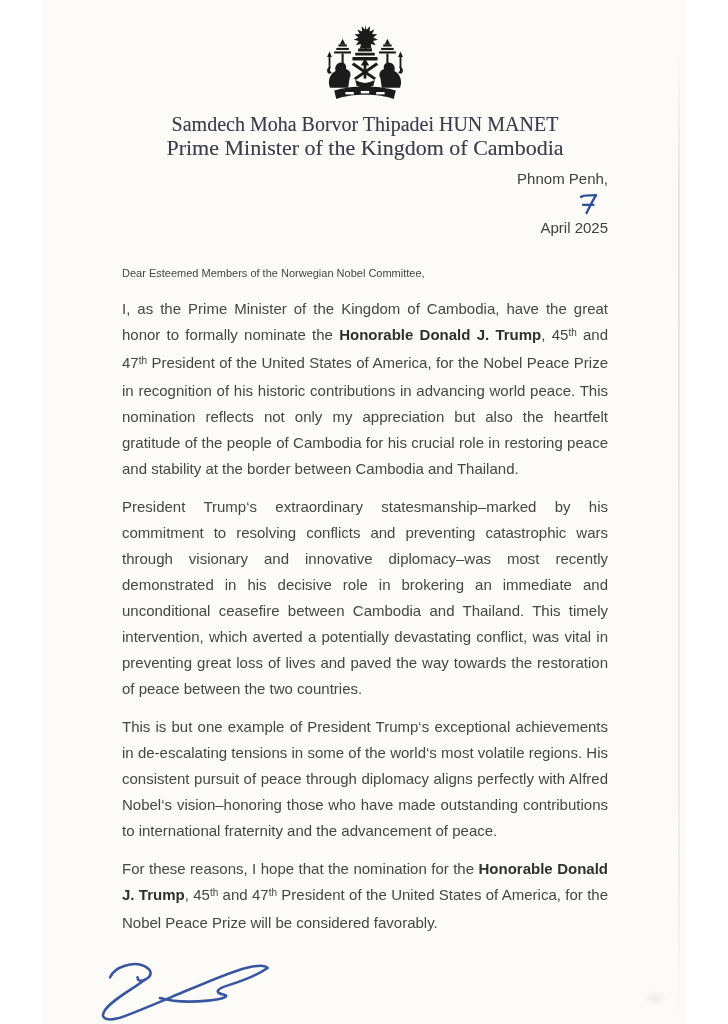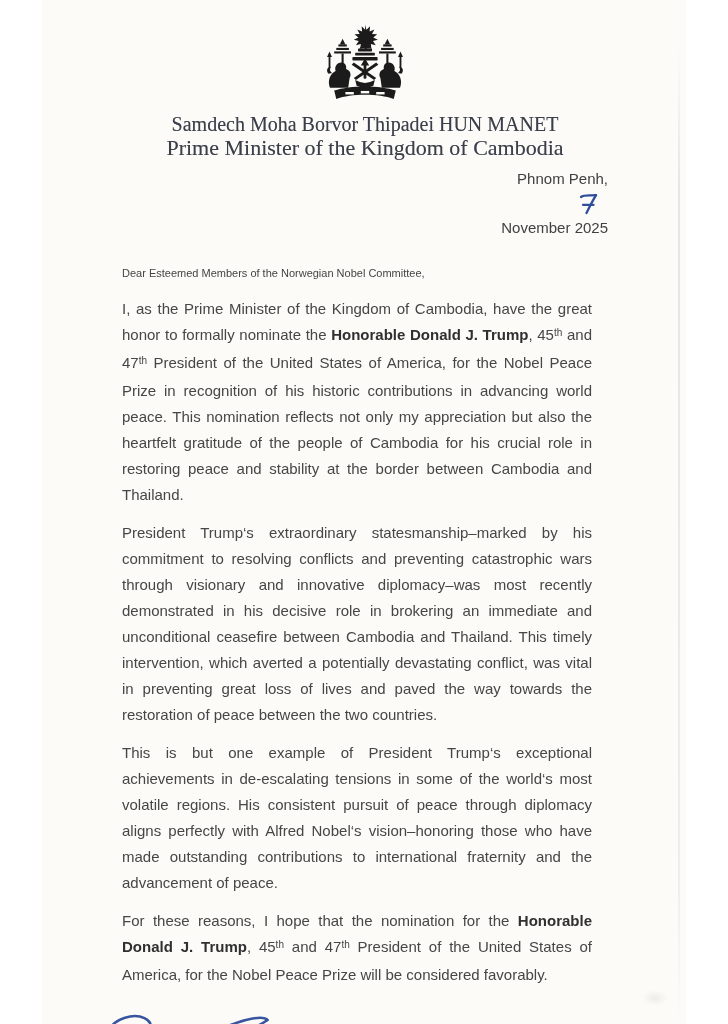--- a/index.html
+++ b/index.html
@@ -37,21 +37,21 @@
   }
   .dateline{
     margin-top:7px;
     display:flex;justify-content:flex-end;align-items:flex-end;
     font-size:15px;line-height:24px;color:#414141;flex-direction:column;
   }
   .dateline .day7{margin:0 9px 1px 13px;line-height:0;}
   .recipient{margin-top:22px;font-weight:bold;color:#2b2b2b;font-size:15px;line-height:26px;}
   .salutation{margin:20px 0 0 0;font-size:11px;line-height:26px;color:#444444;}
   p.body-p{
-    margin:10px 16px 12px 0;
+    margin:10px 0 12px 0;
     font-size:15px;line-height:26px;color:#464646;
     text-align:justify;
   }
   p.body-p:first-of-type{margin-top:10px;}
   .b{font-weight:bold;color:#303030;}
   .sup{font-size:10px;position:relative;top:-4px;}
   .signature{margin:2px 0 0 -24px;line-height:0;}
   .txt-soft{text-shadow:0 0 0.5px rgba(70,70,70,0.45);}
 </style>
 </head>
@@ -121,21 +121,21 @@
       <span>Phnom Penh,</span>
       <span class="day7" title="7">
         <svg width="20" height="24" viewBox="0 0 20 24" aria-hidden="true">
           <g fill="none" stroke="#2e4d9b" stroke-width="2.3" stroke-linecap="round">
             <path d="M2 6C5 3.5 9 4.6 17 4.2"></path>
             <path d="M17 4.2C13.5 10 10 17 7.5 22"></path>
             <path d="M4 13.8L14.5 13.8"></path>
           </g>
         </svg>
       </span>
-      <span>November 2025</span>
+      <span>April 2025</span>
     </div>
 
 
     <p class="salutation">Dear Esteemed Members of the Norwegian Nobel Committee,</p>
 
     <p class="body-p"><span>I, as the Prime Minister of the Kingdom of Cambodia, have the great honor to formally nominate the </span><span class="b">Honorable Donald J. Trump</span><span>, 45</span><span class="sup">th</span><span> and 47</span><span class="sup">th</span><span> President of the United States of America, for the Nobel Peace Prize in recognition of his historic contributions in advancing world peace. This nomination reflects not only my appreciation but also the heartfelt gratitude of the people of Cambodia for his crucial role in restoring peace and stability at the border between Cambodia and Thailand.</span></p>
     <p class="body-p"><span>President Trump‘s extraordinary statesmanship–marked by his commitment to resolving conflicts and preventing catastrophic wars through visionary and innovative diplomacy–was most recently demonstrated in his decisive role in brokering an immediate and unconditional ceasefire between Cambodia and Thailand. This timely intervention, which averted a potentially devastating conflict, was vital in preventing great loss of lives and paved the way towards the restoration of peace between the two countries.</span></p>
     <p class="body-p"><span>This is but one example of President Trump‘s exceptional achievements in de-escalating tensions in some of the world‘s most volatile regions. His consistent pursuit of peace through diplomacy aligns perfectly with Alfred Nobel‘s vision–honoring those who have made outstanding contributions to international fraternity and the advancement of peace.</span></p>
     <p class="body-p"><span>For these reasons, I hope that the nomination for the </span><span class="b">Honorable Donald J. Trump</span><span>, 45</span><span class="sup">th</span><span> and 47</span><span class="sup">th</span><span> President of the United States of America, for the Nobel Peace Prize will be considered favorably.</span></p>
 

